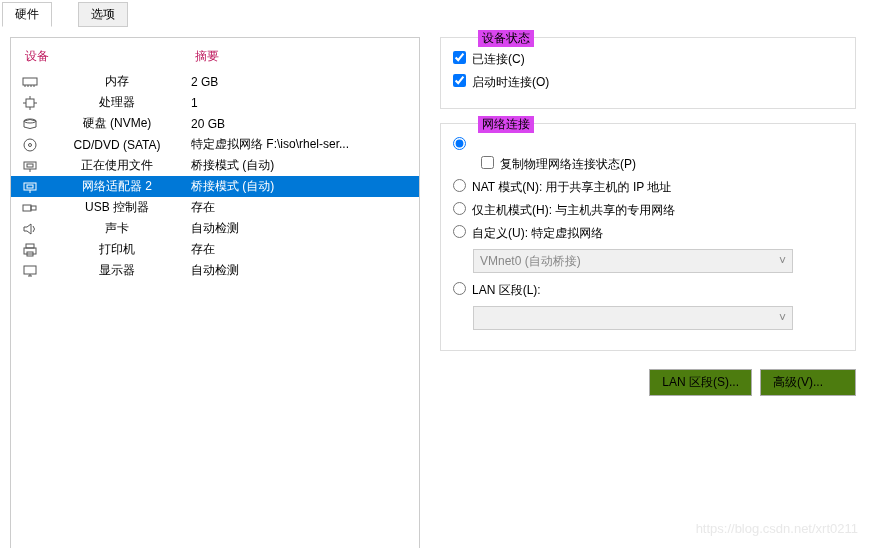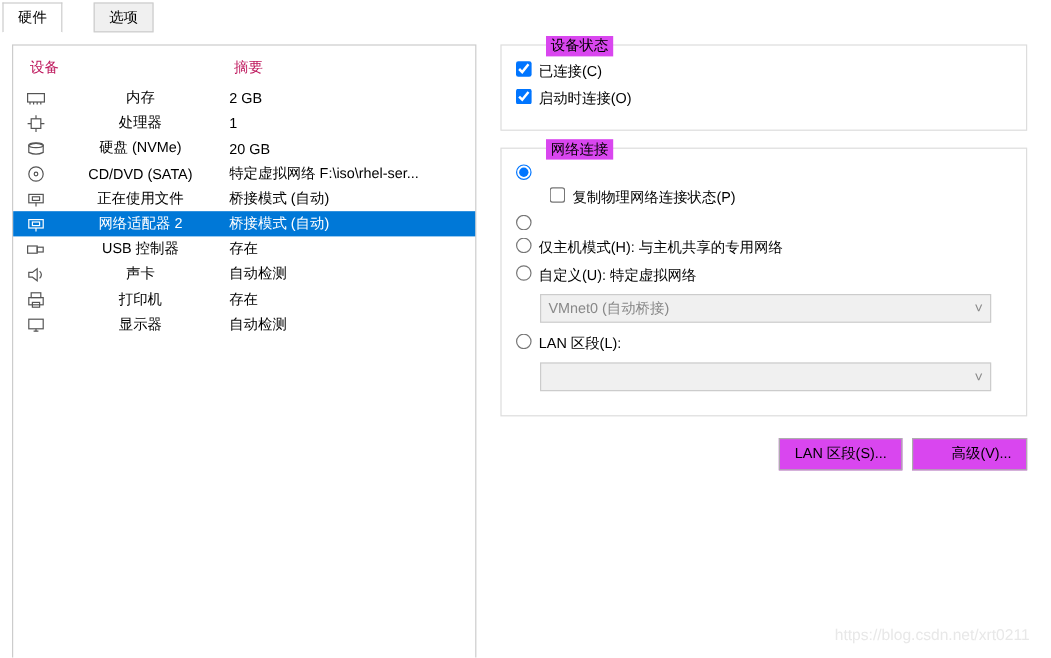--- a/index.html
+++ b/index.html
@@ -95,44 +95,44 @@
   align-items: flex-start;
   padding: 3px 0;
 }
 .check-row input, .radio-row input {
   margin-right: 6px;
 }
 .sub-check {
   margin-left: 28px;
 }
 .select {
-  width: 376px;
+  width: 320px;
   height: 24px;
   border: 1px solid #ccc;
   background: #f0f0f0;
   color: #888;
   padding: 2px 6px;
   margin: 4px 17px 6px 20px;
   display: flex;
   align-items: center;
   justify-content: space-between;
 }
 .select.disabled { pointer-events: none; }
 .btn-row {
   display: flex;
   justify-content: flex-end;
   gap: 8px;
   padding: 4px 0;
 }
 .btn {
   border: 1px solid #adadad;
-  background: #d946ef;
+  background: #4d7c0f;
   padding: 4px 12px;
   min-width: 96px;
-  text-align: right;
+  text-align: left;
   cursor: pointer;
 }
 svg { display: block; }
 .watermark {
   position: absolute;
   right: 18px;
   bottom: 12px;
   color: #e8e8e8;
   font-size: 13px;
   pointer-events: none;
@@ -283,20 +283,21 @@
       <div class="fieldset-title">网络连接</div>
       <label class="radio-row">
         <input type="radio" name="net" checked="" style="">
       </label>
       <label class="check-row sub-check">
         <input type="checkbox" style="">
         <span>复制物理网络连接状态(P)</span>
       </label>
       <label class="radio-row">
         <input type="radio" name="net" style="">
+        <span>NAT 模式(N): 用于共享主机的 IP 地址</span>
       </label>
       <label class="radio-row">
         <input type="radio" name="net" style="">
         <span>仅主机模式(H): 与主机共享的专用网络</span>
       </label>
       <label class="radio-row">
         <input type="radio" name="net" style="">
         <span>自定义(U): 特定虚拟网络</span>
       </label>
       <div class="select disabled">

